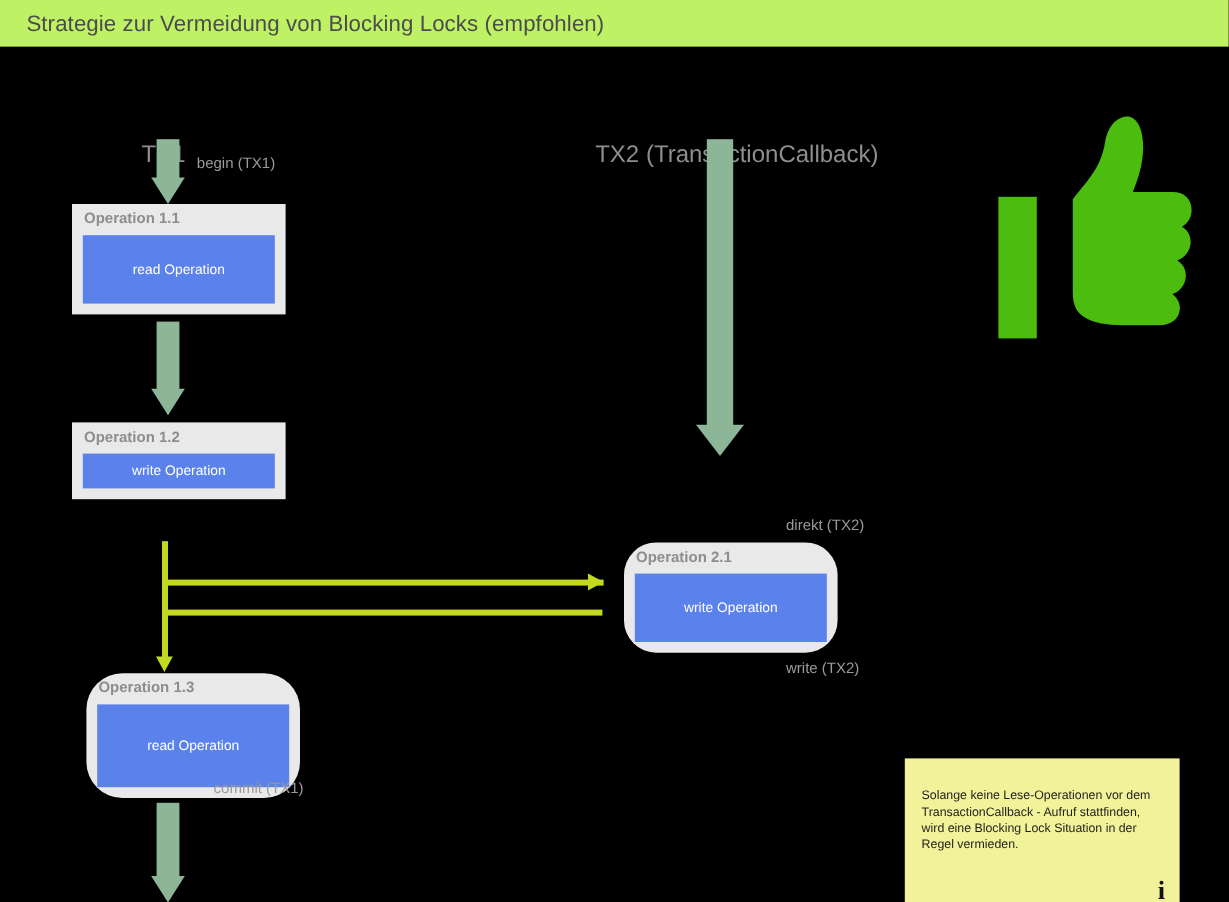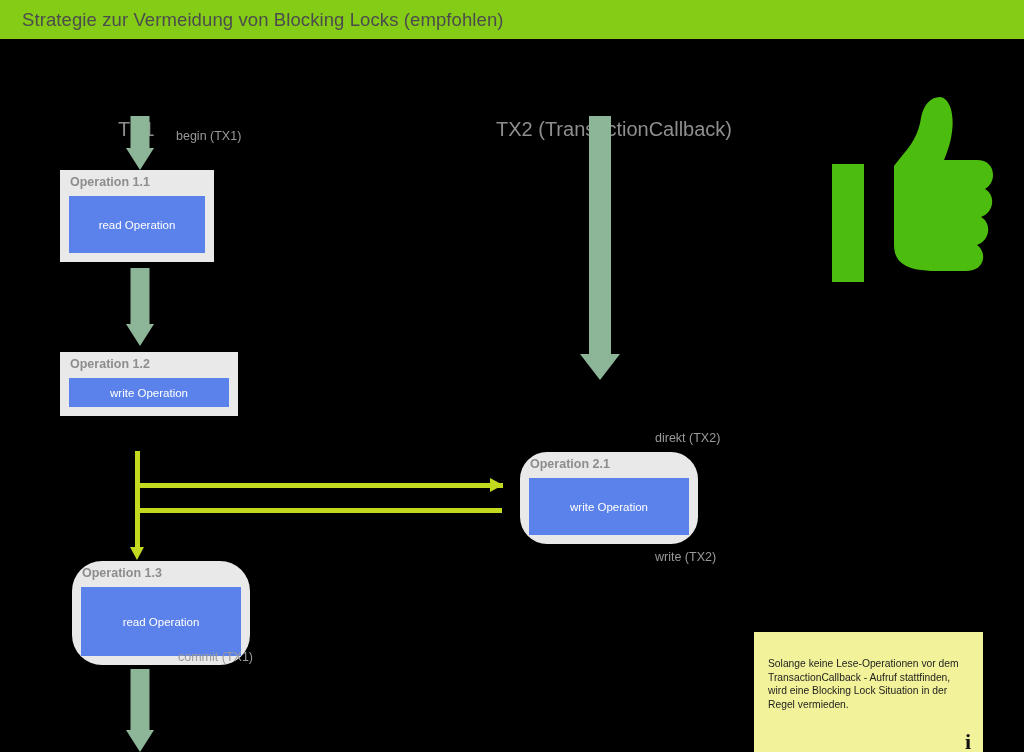--- a/index.html
+++ b/index.html
@@ -13,21 +13,21 @@
     position: relative;
     overflow: hidden;
     font-family: "Liberation Sans", sans-serif;
   }
 
   
   #titlebar {
     position: absolute;
     left: 0; top: 0;
     width: 1024px; height: 39px;
-    background: #84cc16;
+    background: #bef264;
   }
   #titlebar .title-text {
     position: absolute;
     left: 22px; top: 0;
     height: 39px;
     line-height: 39px;
     font-size: 18.5px;
     color: #4c4c4c;
     white-space: nowrap;
     letter-spacing: .1px;
@@ -188,23 +188,23 @@
 
 <div id="canvas">
 
   <div class="lane-title" style="left:118px; top:79px;">TX1</div>
   <div class="lane-title" style="left:496px; top:79px;">TX2 (TransactionCallback)</div>
 
   <div class="sage-arrow thin" style="left:119px; top:77px; width:42px; height:54px;">
     <div class="shaft" style="width:19px; height:33px;"></div>
     <div class="head" style="top:32px;"></div>
   </div>
-  <div class="edge-label" style="left:176px; top:90px;">begin (TX1)</div>
-
-  <div class="op-box" style="left:60px; top:131px; width:154px; height:92px;">
+  <div class="edge-label" style="left:164px; top:90px;">begin (TX1)</div>
+
+  <div class="op-box" style="left:60px; top:131px; width:178px; height:92px;">
     <div class="op-label">Operation 1.1</div>
     <div class="op-inner">
       <span>read Operation</span>
     </div>
   </div>
 
   <div class="sage-arrow thin" style="left:119px; top:229px; width:42px; height:78px;">
     <div class="shaft" style="width:19px; height:57px;"></div>
     <div class="head" style="top:56px;"></div>
   </div>

